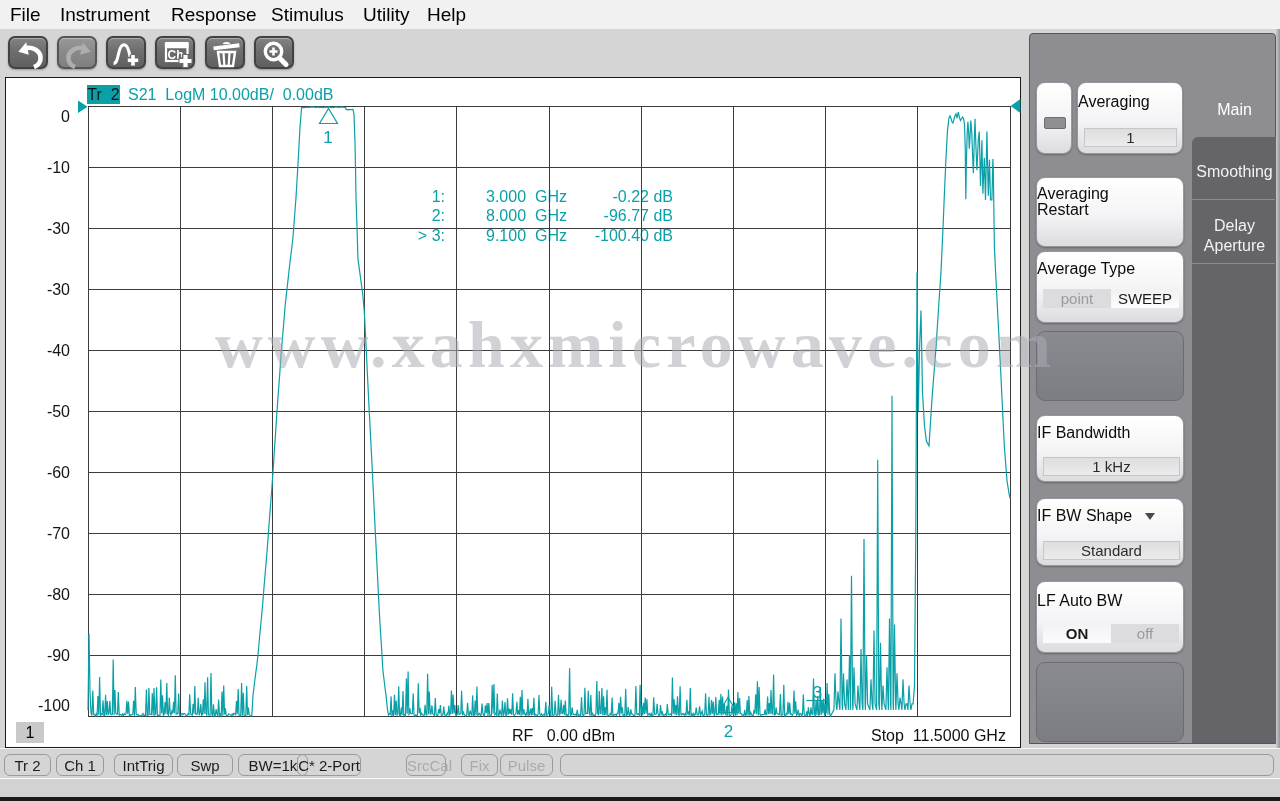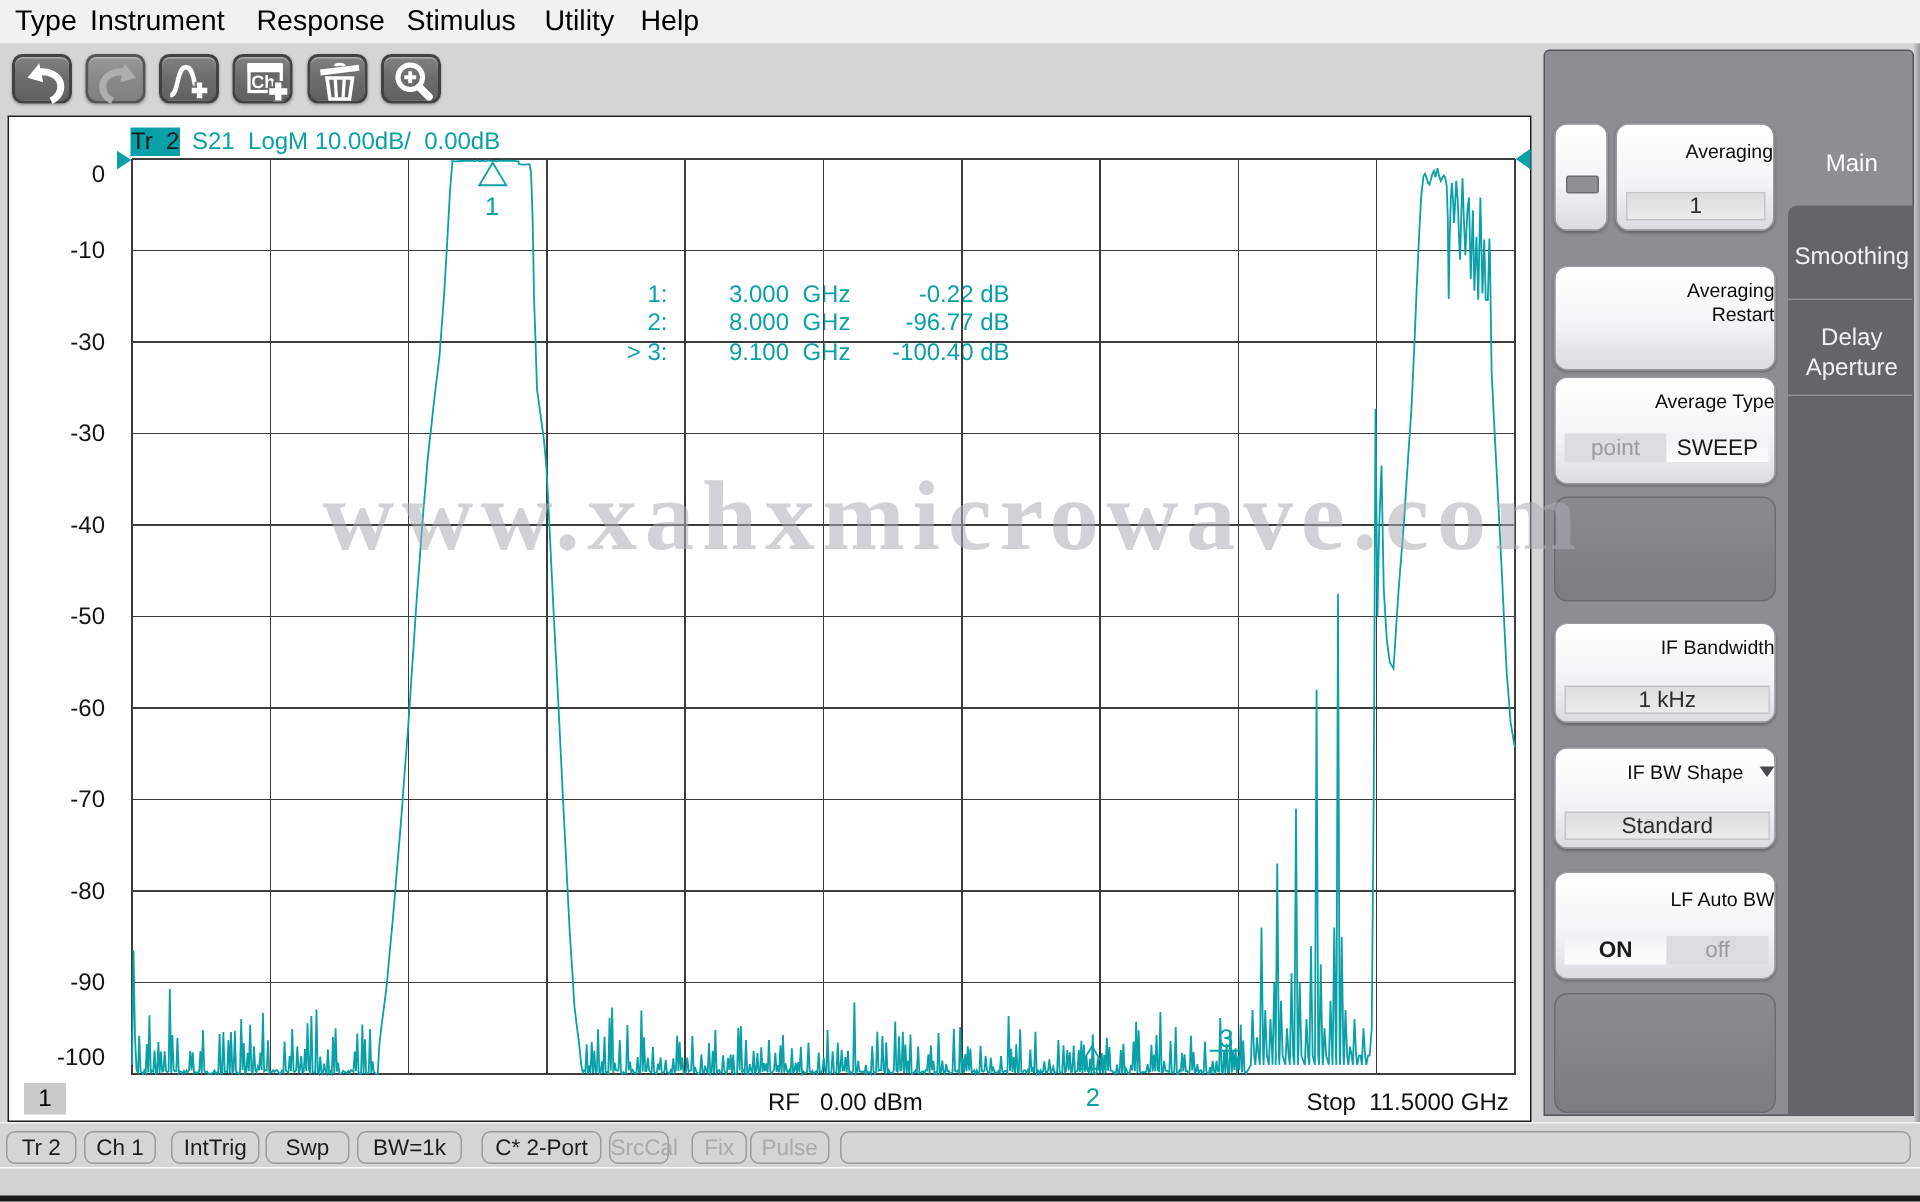--- a/index.html
+++ b/index.html
@@ -36,21 +36,21 @@
   background:linear-gradient(150deg,#31476d 0%,#293e62 30%,#243a5e 55%,#22365a 100%);
   border-bottom:2px solid #1b2c49; }
 #ptitle .t { position:absolute; left:15px; top:9px; color:#fff; font-size:17px; }
 #pclose { position:absolute; left:214px; top:9px; width:24px; height:23px; border-radius:3px;
   background:linear-gradient(180deg,#b2c8c4 0%,#7ba79d 46%,#2f6b5e 52%,#3e7b6d 100%);
   border:2px solid #eef3f4; text-align:center; }
 #pclose svg { margin-top:0px; }
 .wbtn { position:absolute; left:6px; width:148px; border-radius:9px;
   background:linear-gradient(180deg,#ffffff 0%,#f4f4f6 55%,#dcdce0 100%);
   border:1px solid #97979e; box-shadow:0 1px 2px rgba(0,0,0,.28); }
-.wbtn .lab { position:absolute; left:0; width:100%; text-align:right; font-size:13px; color:#0c0c0c;padding-left:36px; }
+.wbtn .lab { position:absolute; left:0; width:100%; text-align:left; font-size:16px; color:#0c0c0c; }
 .vbox { position:absolute; left:6px; width:137px; height:19px; background:linear-gradient(180deg,#dededf,#ebebec);
   border:1px solid #c6c6ca; text-align:center; font-size:15px; color:#2c2c2c; line-height:18px; }
 .gbtn { position:absolute; left:6px; width:148px; border-radius:9px;
   background:linear-gradient(180deg,#8a8a91 0%,#7c7c83 100%);
   border:1px solid #6b6b72; }
 .seg { position:absolute; left:6px; width:136px; height:19px; display:flex; font-size:15px; line-height:19px; text-align:center; }
 .seg div { flex:1; }
 .seg .on { background:linear-gradient(180deg,#f2f2f4,#fcfcfd); color:#1a1a1a; }
 .seg .off { background:#dcdcdf; color:#9a9aa0; }
 
@@ -68,21 +68,21 @@
 
 
 #watermark { position:absolute; left:215px; top:307px; z-index:50; line-height:75px;
   font-family:"Liberation Serif",serif; font-weight:bold; font-size:66px;
   color:rgba(172,172,180,0.55); letter-spacing:5.2px; white-space:nowrap; }
 </style>
 </head>
 <body>
 
 <div id="menubar">
-  <span style="left:10px">Type</span>
+  <span style="left:10px">File</span>
   <span style="left:60px">Instrument</span>
   <span style="left:171px">Response</span>
   <span style="left:271px">Stimulus</span>
   <span style="left:363px">Utility</span>
   <span style="left:427px">Help</span>
 </div>
 
 <div id="toolbar">
   <div class="tbtn" style="left:8px" id="tb1">
       <svg width="40" height="33" viewBox="0 0 40 33">
@@ -252,21 +252,21 @@
   <div class="tabtxt" style="top:128px">Smoothing</div>
   <div class="tabtxt" style="top:182px">Delay<br>Aperture</div>
 </div>
 
 <div id="statusbar">
   <div class="sbtn" style="left:4px; width:47px">Tr 2</div>
   <div class="sbtn" style="left:56px; width:48px">Ch 1</div>
   <div class="sbtn" style="left:114px; width:59px">IntTrig</div>
   <div class="sbtn" style="left:177px; width:56px">Swp</div>
   <div class="sbtn" style="left:238px; width:70px">BW=1k</div>
-  <div class="sbtn" style="left:321px; width:80px">C* 2-Port</div>
+  <div class="sbtn" style="left:297px; width:64px">C* 2-Port</div>
   <div class="sbtn dis" style="left:406px; width:40px">SrcCal</div>
   <div class="sbtn dis" style="left:461px; width:37px">Fix</div>
   <div class="sbtn dis" style="left:500px; width:53px">Pulse</div>
   <div class="sbtn" style="left:560px; width:714px"></div>
 </div>
 <div id="strip2"></div>
 <div id="darkbar"></div>
 <div id="rightchrome"></div>
 
 <div id="watermark">www.xahxmicrowave.com</div>

